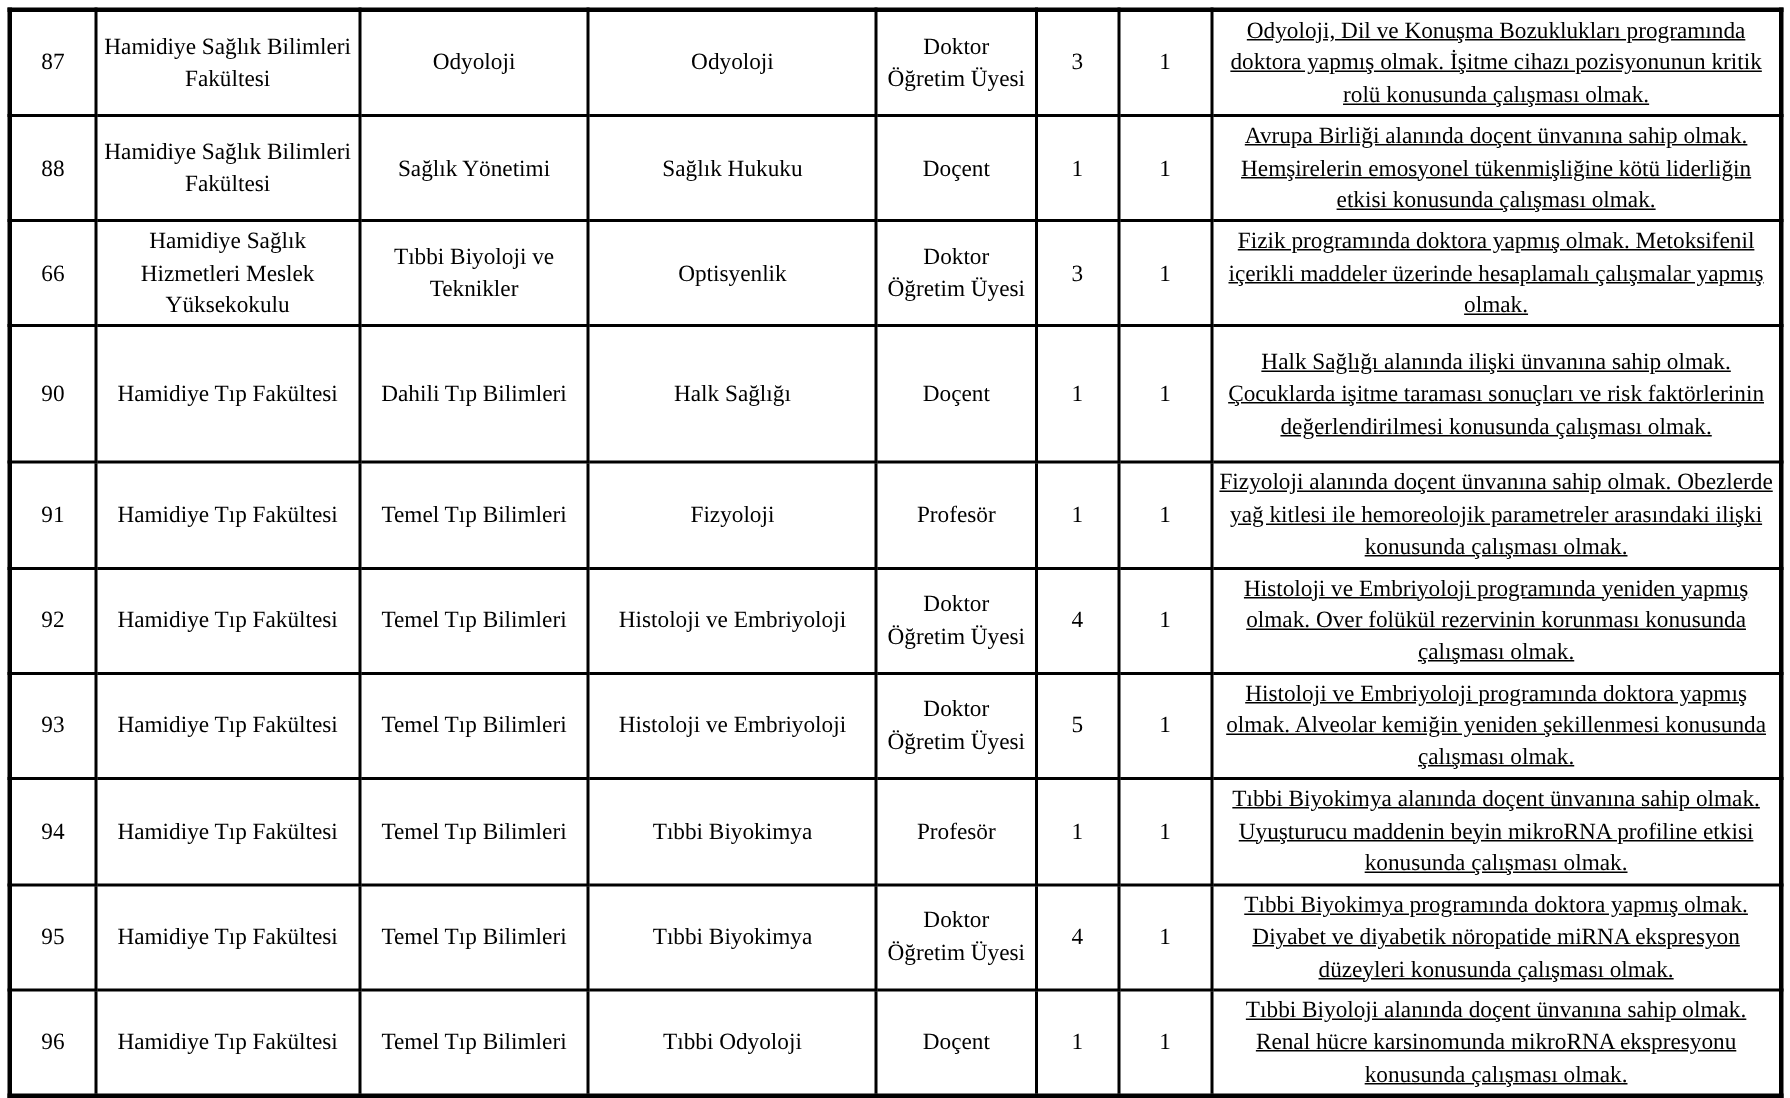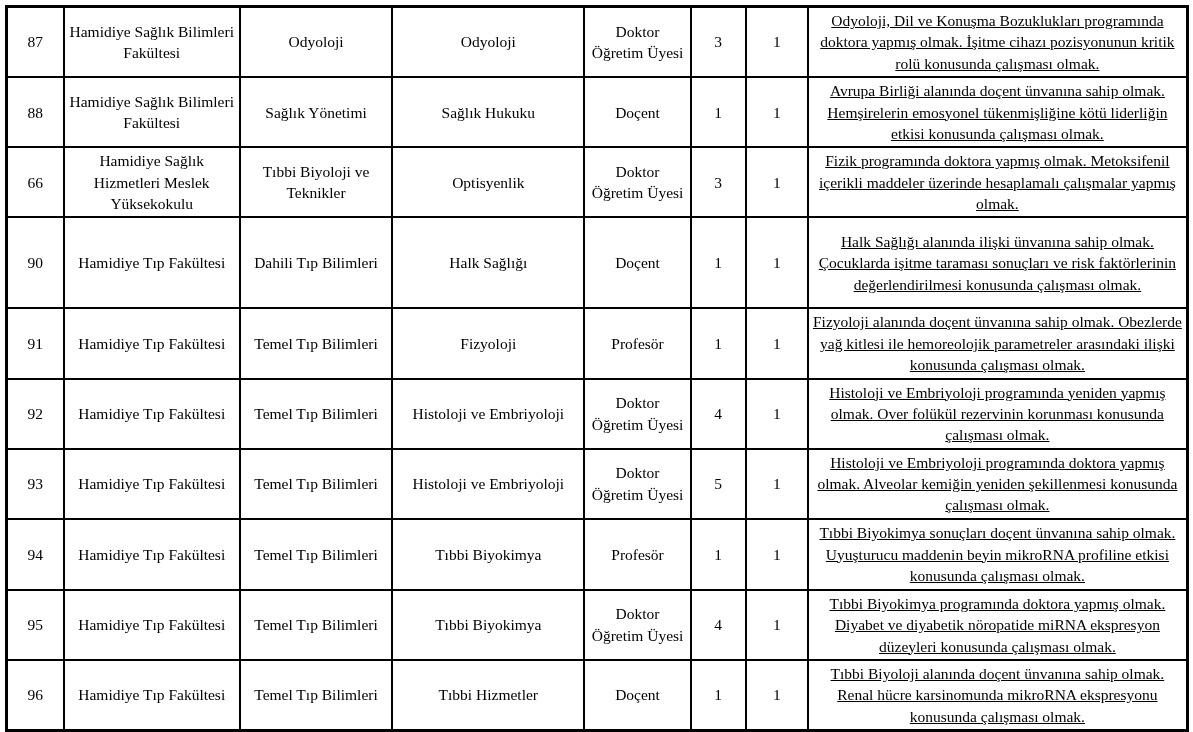--- a/index.html
+++ b/index.html
@@ -150,37 +150,37 @@
         <td class="req">Histoloji ve Embriyoloji programında doktora yapmış olmak. Alveolar kemiğin yeniden şekillenmesi konusunda çalışması olmak.</td>
       </tr>
       <tr>
         <td>94</td>
         <td>Hamidiye Tıp Fakültesi</td>
         <td>Temel Tıp Bilimleri</td>
         <td>Tıbbi Biyokimya</td>
         <td>Profesör</td>
         <td>1</td>
         <td>1</td>
-        <td class="req">Tıbbi Biyokimya sonuçları doçent ünvanına sahip olmak. Uyuşturucu maddenin beyin mikroRNA profiline etkisi konusunda çalışması olmak.</td>
+        <td class="req">Tıbbi Biyokimya alanında doçent ünvanına sahip olmak. Uyuşturucu maddenin beyin mikroRNA profiline etkisi konusunda çalışması olmak.</td>
       </tr>
       <tr>
         <td>95</td>
         <td>Hamidiye Tıp Fakültesi</td>
         <td>Temel Tıp Bilimleri</td>
         <td>Tıbbi Biyokimya</td>
         <td>Doktor Öğretim Üyesi</td>
         <td>4</td>
         <td>1</td>
         <td class="req">Tıbbi Biyokimya programında doktora yapmış olmak. Diyabet ve diyabetik nöropatide miRNA ekspresyon düzeyleri konusunda çalışması olmak.</td>
       </tr>
       <tr>
         <td>96</td>
         <td>Hamidiye Tıp Fakültesi</td>
         <td>Temel Tıp Bilimleri</td>
-        <td>Tıbbi Hizmetler</td>
+        <td>Tıbbi Odyoloji</td>
         <td>Doçent</td>
         <td>1</td>
         <td>1</td>
         <td class="req">Tıbbi Biyoloji alanında doçent ünvanına sahip olmak. Renal hücre karsinomunda mikroRNA ekspresyonu konusunda çalışması olmak.</td>
       </tr>
     </tbody>
   </table>
 </div>
 
 </body></html>

